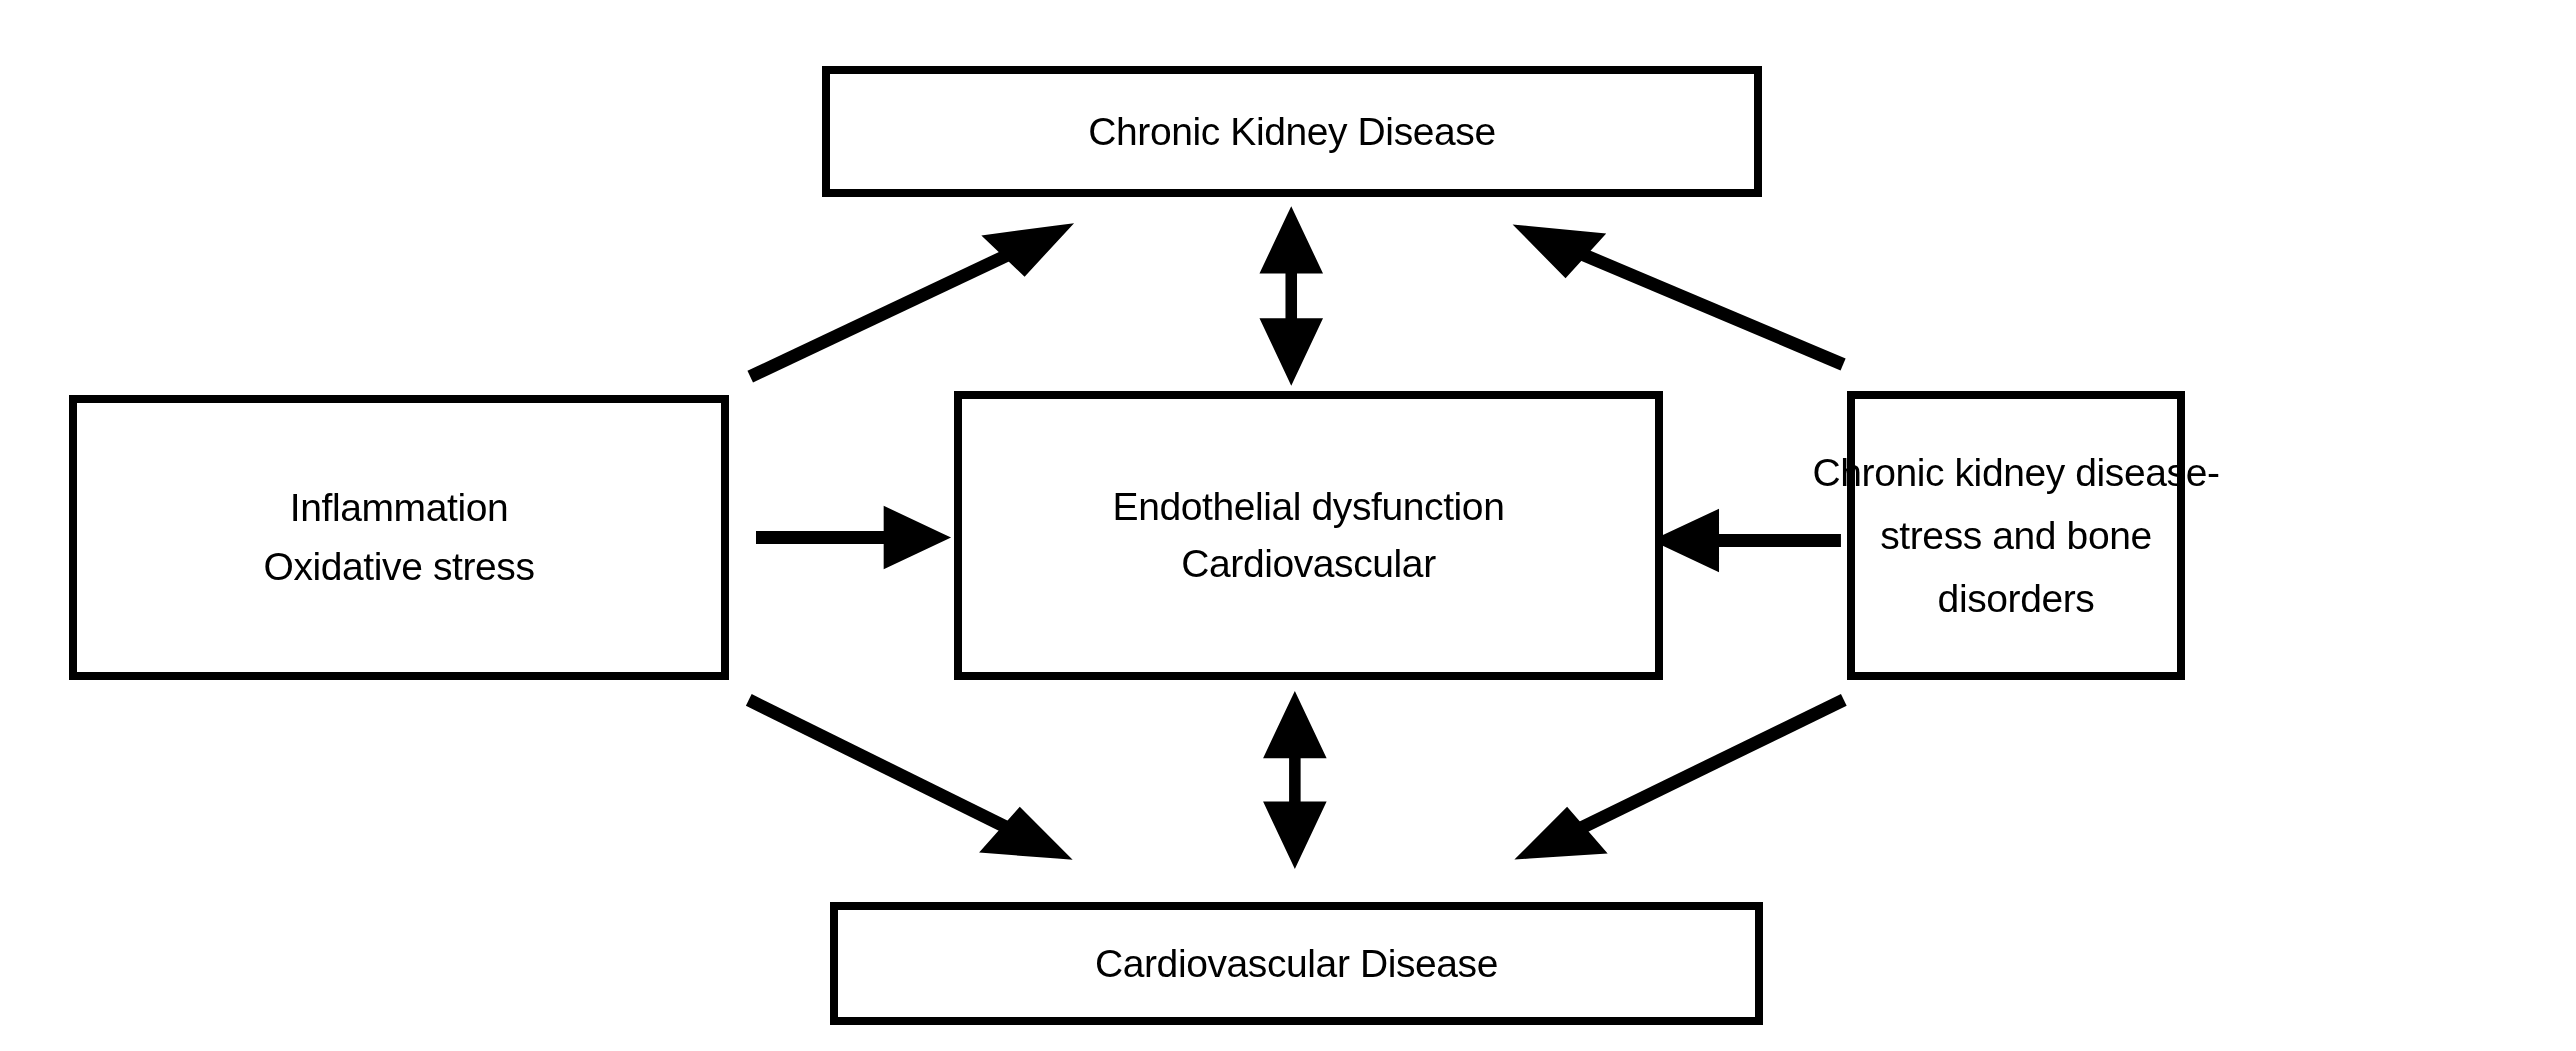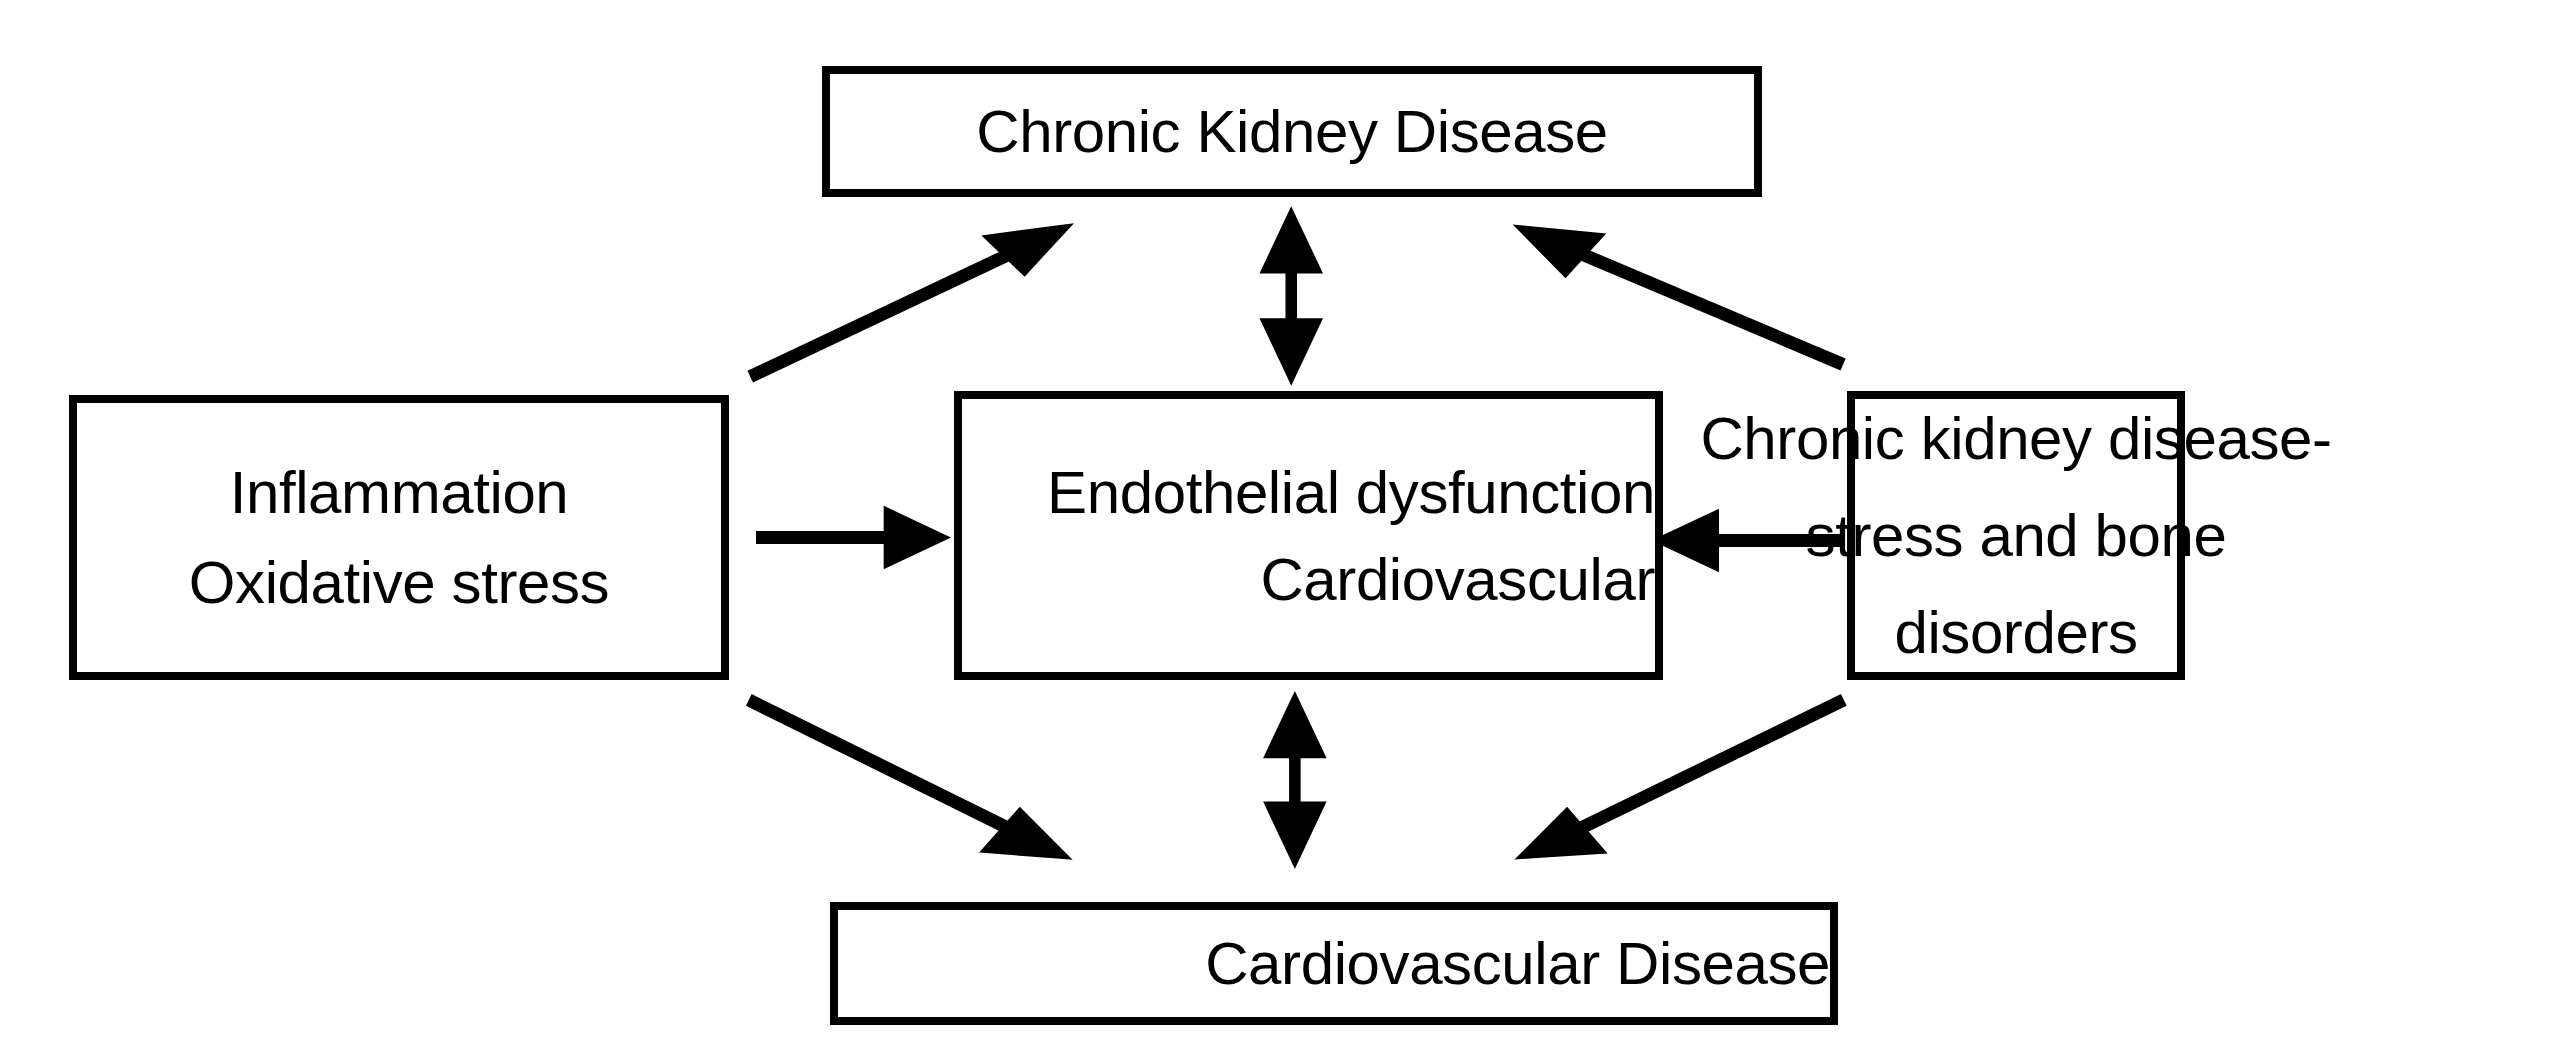--- a/index.html
+++ b/index.html
@@ -23,51 +23,49 @@
     background: #ffffff;
     border: 8px solid #000000;
     display: flex;
     flex-direction: column;
     align-items: center;
     justify-content: center;
     text-align: center;
     color: #000000;
   }
   .node-line {
-    font-size: 60px;
+    font-size: 39px;
     line-height: 1.33;
     white-space: nowrap;
     letter-spacing: -0.4px;
   }
   #box-top {
     left: 822px;
     top: 66px;
     width: 940px;
     height: 131px;
   }
   #box-bottom {
     left: 830px;
     top: 902px;
-    width: 1008px;
+    width: 933px;
     height: 123px;
-    align-items: flex-end;
   }
   #box-left {
     left: 69px;
     top: 395px;
     width: 660px;
     height: 285px;
     text-align: center;
   }
   #box-center {
     left: 954px;
     top: 391px;
     width: 709px;
     height: 289px;
-    align-items: flex-end;
   }
   #box-right {
     left: 1847px;
     top: 391px;
     width: 338px;
     height: 289px;
   }
   #box-right .node-line {
     line-height: 1.62;
   }

